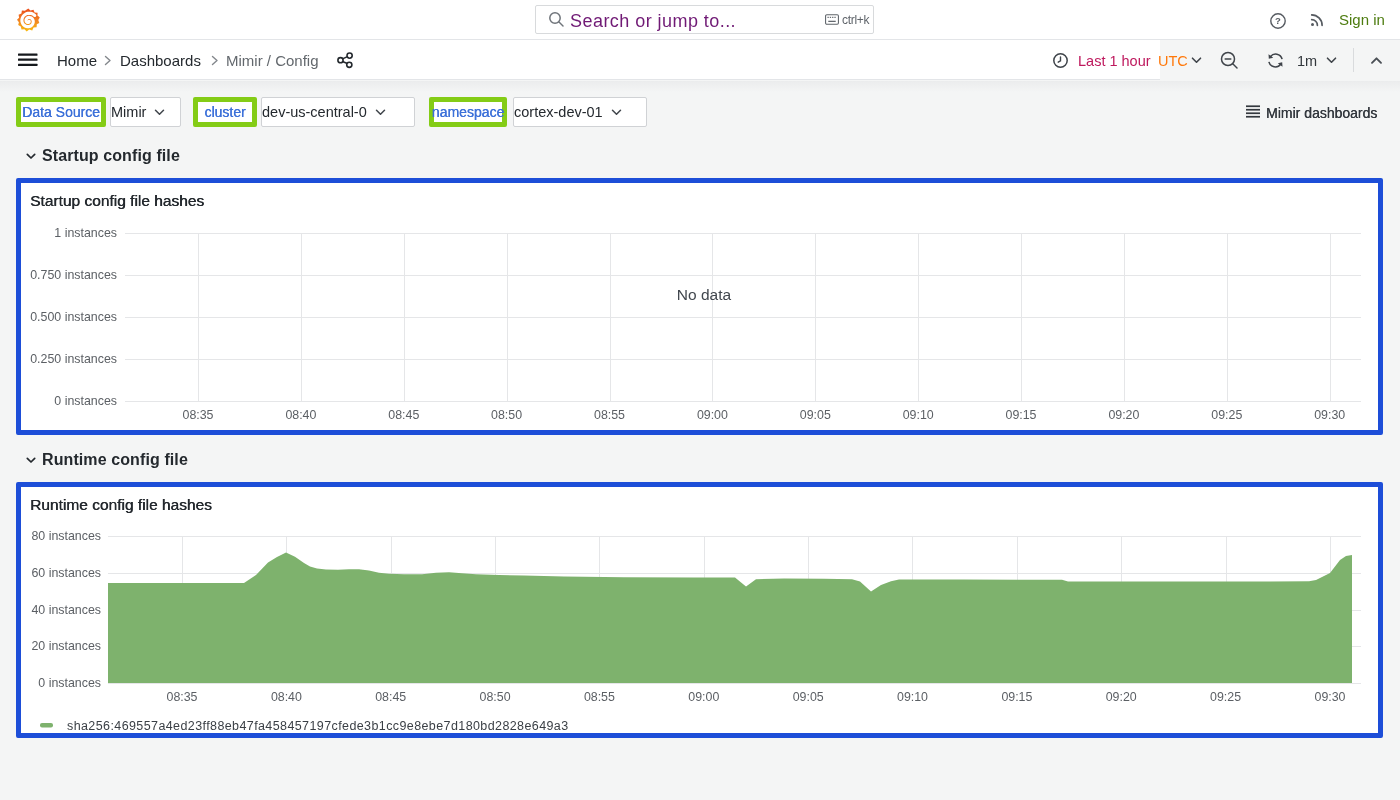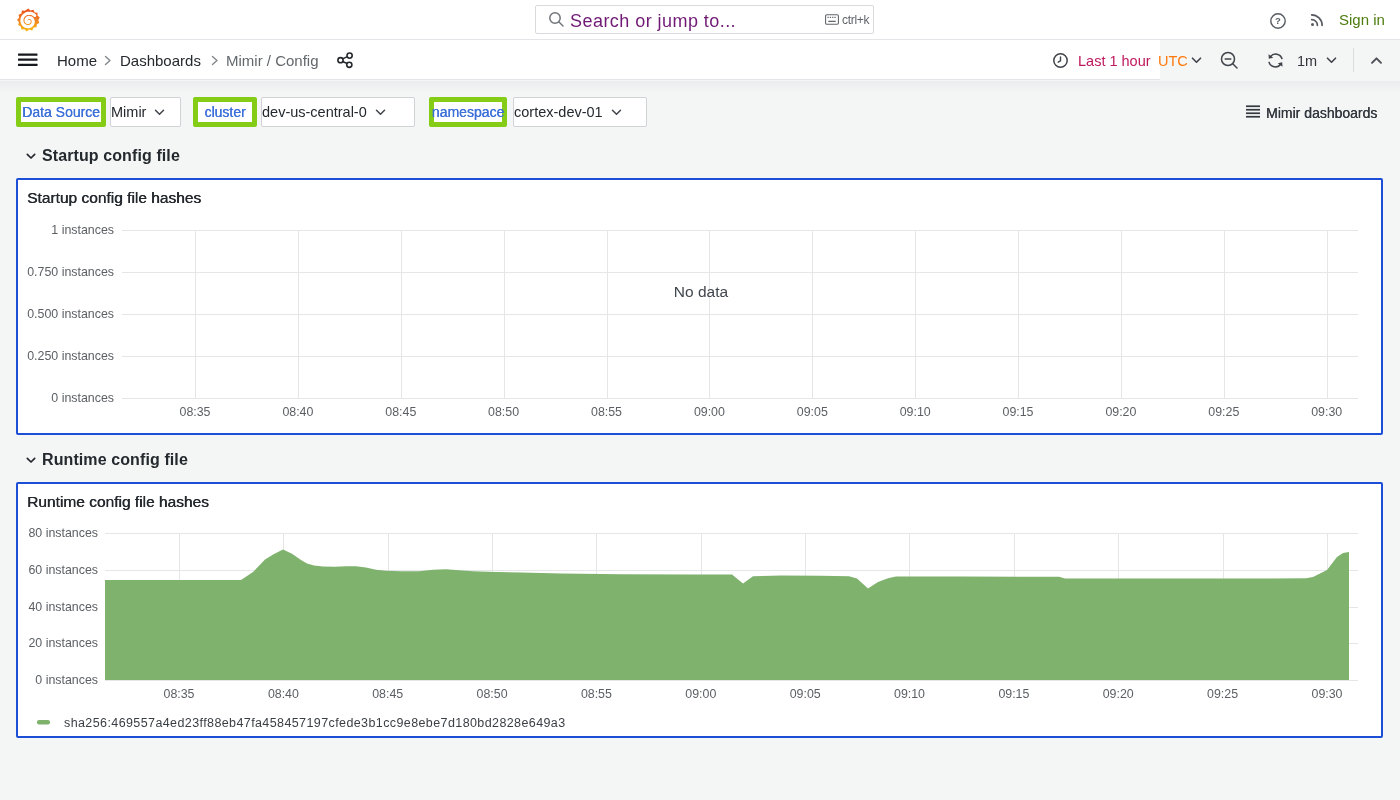--- a/index.html
+++ b/index.html
@@ -7,21 +7,21 @@
 .abs { position:absolute; }
 #topbar { position:absolute; left:0; top:0; width:1400px; height:40px; background:#fff; border-bottom:1px solid #e3e5e8; }
 #navbar { position:absolute; left:0; top:40px; width:1160px; height:40px; background:#fff; border-bottom:1px solid #e3e5e8; }
 .navtxt { font-size:15px; color:#24292e; }
 .navgray { font-size:15px; color:#63686d; }
 #search { position:absolute; left:535px; top:5px; width:339px; height:29px; border:1px solid #d8dadc; border-radius:2px; background:#fff; }
 .vlabel { position:absolute; top:97px; height:30px; background:#fff; border:5px solid #84cc16; border-radius:2px; color:#3d71d9; font-size:14px; font-weight:500; text-shadow:0.3px 0 0 #3d71d9; display:flex; align-items:center; justify-content:center; }
 .vselect { position:absolute; top:97px; height:30px; background:#fff; border:1px solid #d0d2d5; border-radius:2px; color:#24292e; font-size:14.5px; display:flex; align-items:center; }
 .sechead { position:absolute; left:26px; height:20px; display:flex; align-items:center; gap:6px; }
 .sechead b { font-size:16px; color:#24292e; letter-spacing:0.1px; }
-.panel { position:absolute; left:16px; width:1367px; background:#fff; border:2px solid #1d4ed8; border-radius:2px;padding-left:41px; }
+.panel { position:absolute; left:16px; width:1367px; background:#fff; border:5px solid #1d4ed8; border-radius:2px;padding-left:41px; }
 .ptitle { position:absolute; left:26px; font-size:15.5px; font-weight:500; color:#24292e; text-shadow:0.4px 0 0 #24292e; }
 svg text { font-family:"Liberation Sans",sans-serif; }
 </style>
 </head>
 <body>
 <div id="topbar">
   <div id="search"></div>
   <svg class="abs" style="left:17px; top:8px;" width="23" height="24" viewBox="0 0 23 24">
     <defs>
         <linearGradient id="glg" x1="0" y1="0" x2="0" y2="1">

